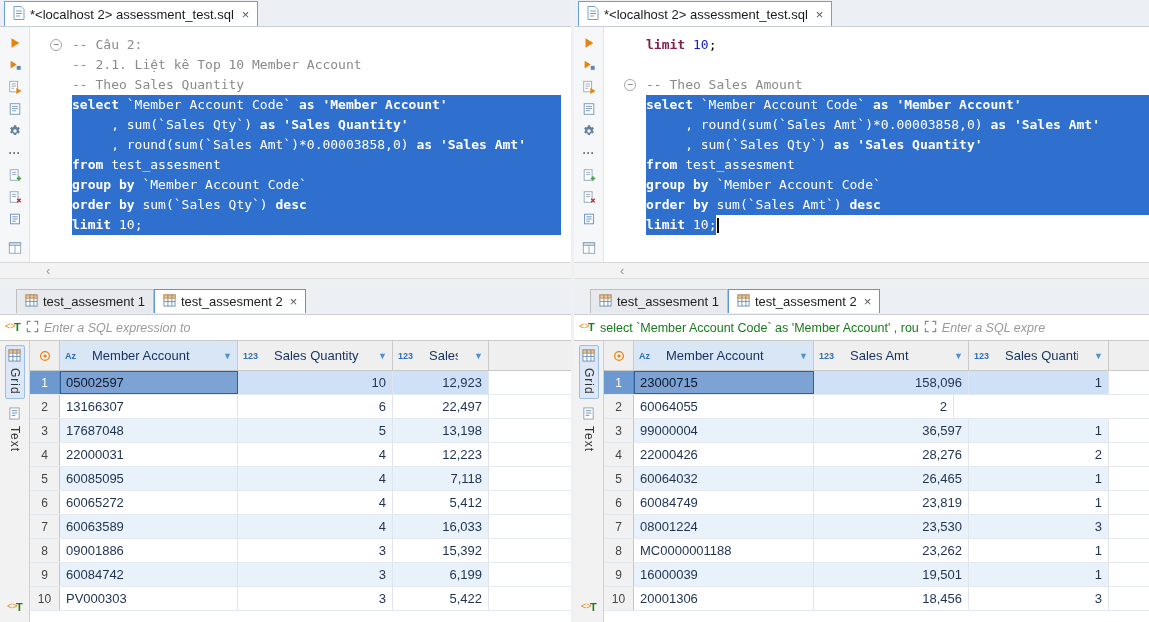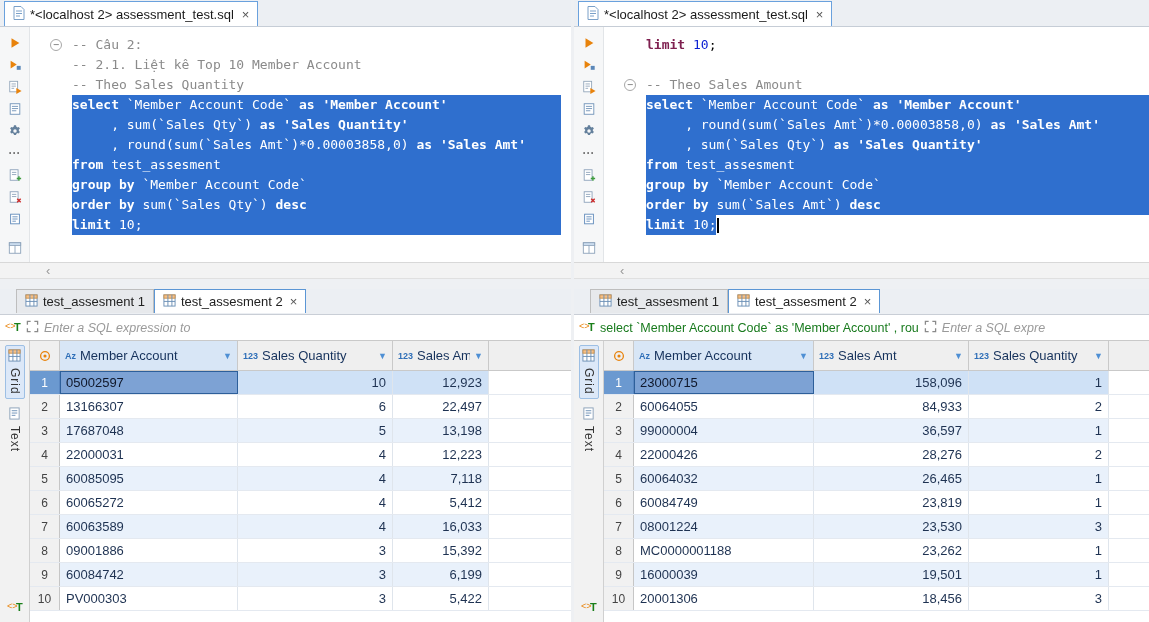--- a/index.html
+++ b/index.html
@@ -59,21 +59,21 @@
   
   .gridwrap{display:flex;height:281px;box-sizing:border-box;}
   .sidetabs{width:30px;background:#f2f2f2;border-right:1px solid #d0d0d0;display:flex;flex-direction:column;align-items:center;padding-top:4px;gap:5px;box-sizing:border-box;}
   .sidetab{display:flex;flex-direction:column;align-items:center;gap:3px;padding:3px 2px;}
   .sidetab.active{background:#dce8f8;border:1px solid #9dbfe4;border-radius:2px;}
   .vlabel{writing-mode:vertical-rl;font-size:12px;color:#333;letter-spacing:1px;}
   .sidebottom{margin-top:auto;margin-bottom:6px;}
   .grid{flex:1;display:flex;flex-direction:column;overflow:hidden;}
   .gheader{display:flex;height:30px;background:#efefef;border-bottom:1px solid #c9c9c9;box-sizing:border-box;flex:0 0 30px;}
   .gh-corner{width:30px;flex:0 0 30px;display:flex;align-items:center;justify-content:center;border-right:1px solid #c9c9c9;box-sizing:border-box;}
-  .gh-cell{display:flex;align-items:center;gap:4px;padding:0 5px;border-right:1px solid #c9c9c9;font-size:13px;color:#16325c;box-sizing:border-box;overflow:hidden;justify-content:space-between;}
+  .gh-cell{display:flex;align-items:center;gap:16px;padding:0 5px;border-right:1px solid #c9c9c9;font-size:13px;color:#16325c;box-sizing:border-box;overflow:hidden;justify-content:space-between;}
   .gh-cell.selcol{background:#d8e6f6;}
   .colicon{font-size:9px;color:#2f6fb8;font-weight:bold;flex:0 0 auto;}
   .collabel{white-space:nowrap;overflow:hidden;}
   .sorticon{margin-left:auto;color:#4f8fd4;font-size:9px;flex:0 0 auto;}
   .gh-fill{flex:1;background:#efefef;}
   .grow{display:flex;height:24px;background:#fff;border-bottom:1px solid #e4e9f0;font-size:13px;color:#1e3252;box-sizing:border-box;flex:0 0 24px;}
   .grow.alt{background:#e9f1fb;}
   .gnum{width:30px;flex:0 0 30px;background:#f1f1f1;border-right:1px solid #c6c6c6;display:flex;align-items:center;justify-content:center;color:#444;font-size:12px;box-sizing:border-box;}
   .gcell{padding:0 6px;border-right:1px solid #dfe5ec;display:flex;align-items:center;overflow:hidden;white-space:nowrap;box-sizing:border-box;}
   .gcell.numr{justify-content:flex-end;}
@@ -519,21 +519,20 @@
         <div class="grow alt selrow">
             <div class="gnum">1</div>
             <div class="gcell gw0 selcell">23000715</div>
             <div class="gcell gw1 numr">158,096</div>
             <div class="gcell gw2 numr">1</div>
             <div class="gfill"></div>
           </div>
         <div class="grow">
             <div class="gnum">2</div>
             <div class="gcell gw0">60064055</div>
-            <div class="gcell gw1 numr">84,933</div>
             <div class="gcell gw2 numr">2</div>
             <div class="gfill"></div>
           </div>
         <div class="grow alt">
             <div class="gnum">3</div>
             <div class="gcell gw0">99000004</div>
             <div class="gcell gw1 numr">36,597</div>
             <div class="gcell gw2 numr">1</div>
             <div class="gfill"></div>
           </div>

